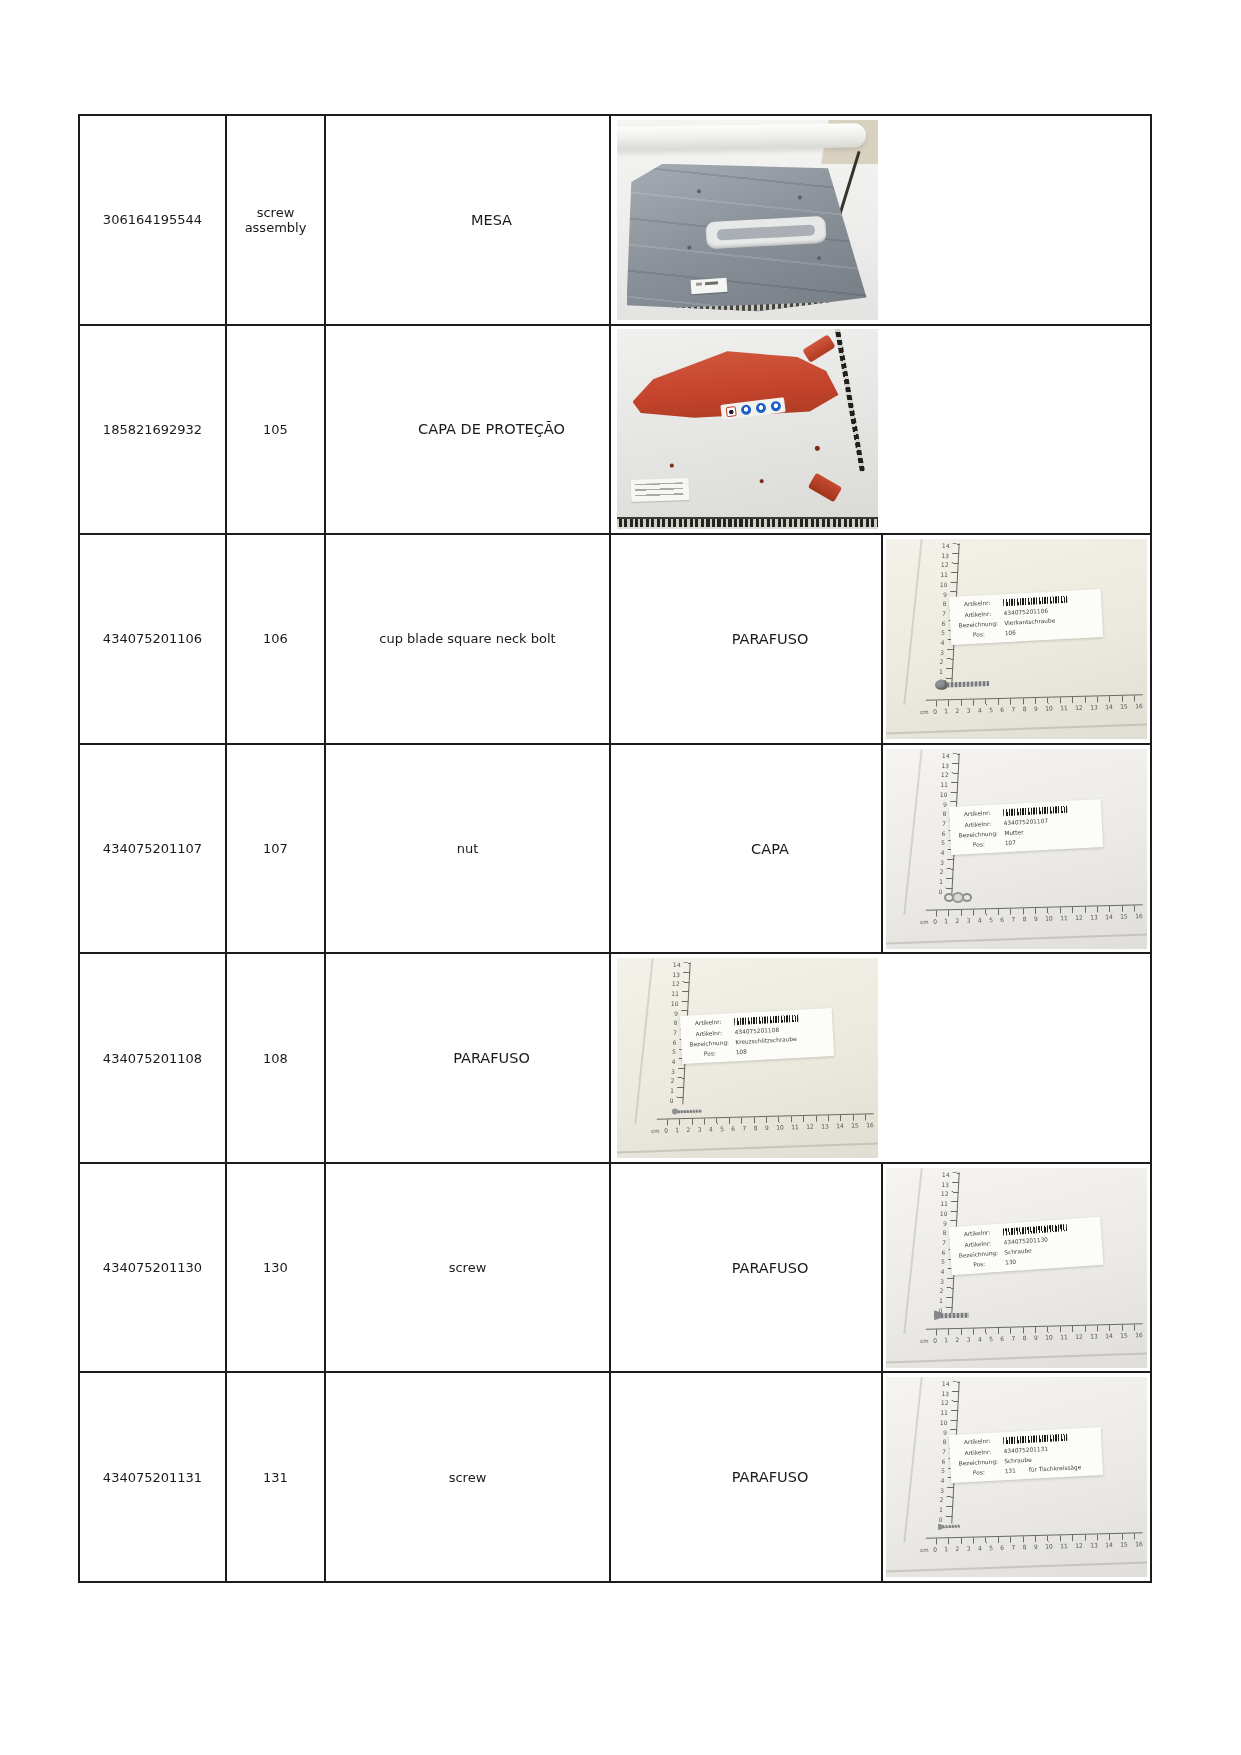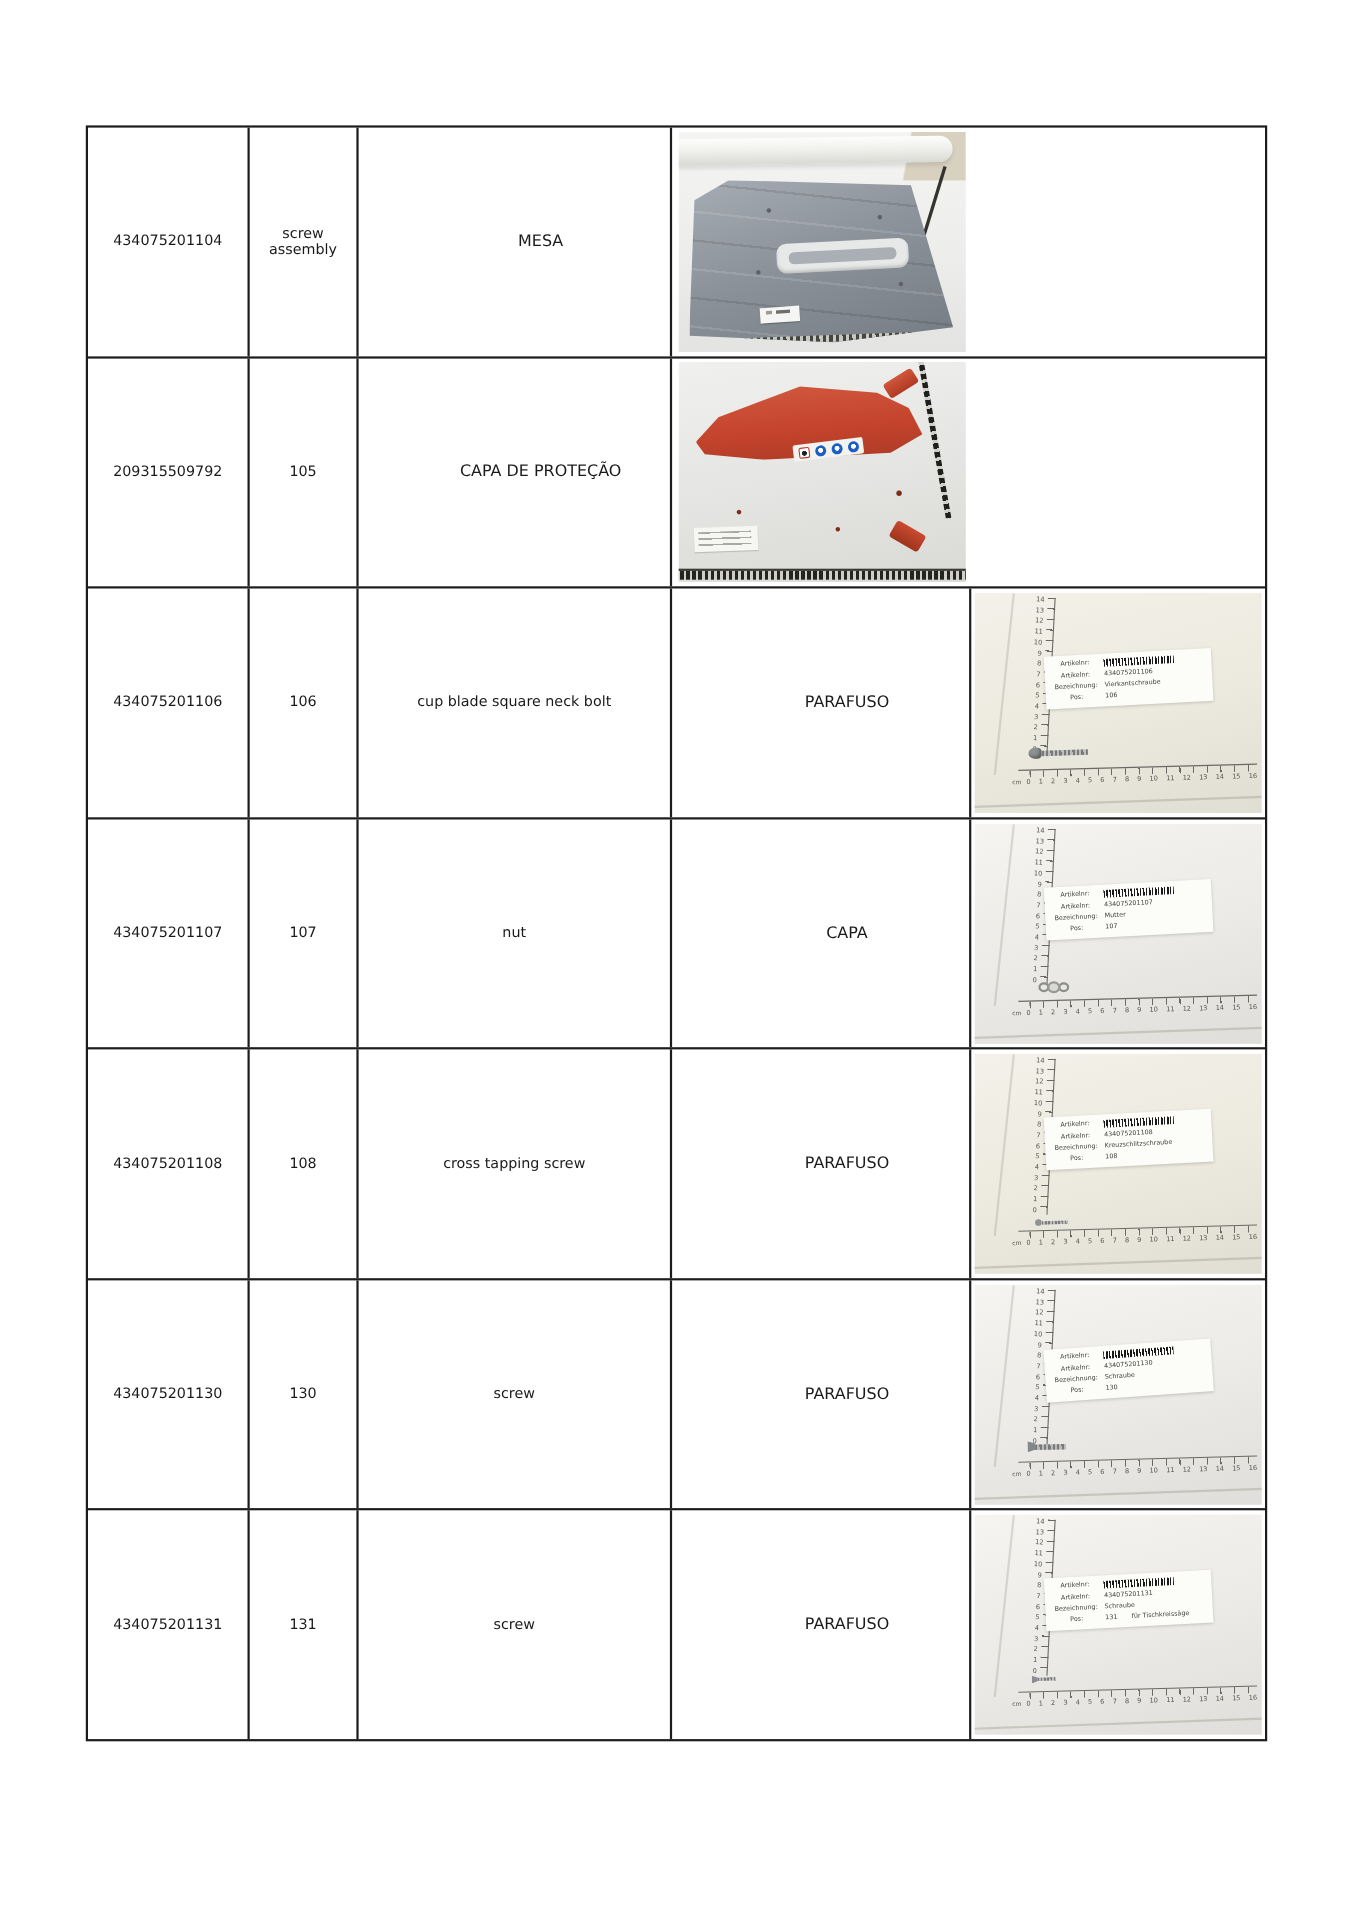--- a/index.html
+++ b/index.html
@@ -129,21 +129,21 @@
         background:repeating-linear-gradient(180deg,#96968f 0 1.5px,transparent 1.5px 5.5px);opacity:.8;}
 </style>
 </head>
 <body>
 
 <div class="page">
   <div class="parts-table">
 
     <div class="t-row">
       <div class="cell c-num">
-          <span>434075201104</span>
+          <span>306164195544</span>
         </div>
       <div class="cell c-en">
           <span>screw assembly</span>
         </div>
       <div class="cell c-pt">
           <span>MESA</span>
         </div>
       <div class="cell photo-cell">
         <div class="photo p-table">
           <div class="ta-corner"></div>
@@ -157,21 +157,21 @@
               </div>
             <div class="ta-lbl"></div>
             <div class="ta-serration"></div>
           </div>
         </div>
       </div>
     </div>
 
     <div class="t-row">
       <div class="cell c-num">
-          <span>209315509792</span>
+          <span>185821692932</span>
         </div>
       <div class="cell c-pos">
           <span>105</span>
         </div>
       <div class="cell c-pt">
           <span>CAPA DE PROTEÇÃO</span>
         </div>
       <div class="cell photo-cell">
         <div class="photo p-guard">
           <div class="bg-vruler"></div>
@@ -370,23 +370,20 @@
       </div>
     </div>
 
     <div class="t-row">
       <div class="cell c-num">
           <span>434075201108</span>
         </div>
       <div class="cell c-pos">
           <span>108</span>
         </div>
-      <div class="cell c-en">
-          <span>cross tapping screw</span>
-        </div>
       <div class="cell c-pt">
           <span>PARAFUSO</span>
         </div>
       <div class="cell photo-cell">
         <div class="photo measure warm">
           <div class="m-sheetline"></div>
           <div class="m-sheetbase"></div>
           <div class="m-vruler">
             <div class="m-vticks"></div>
               <div class="m-vline"></div>

